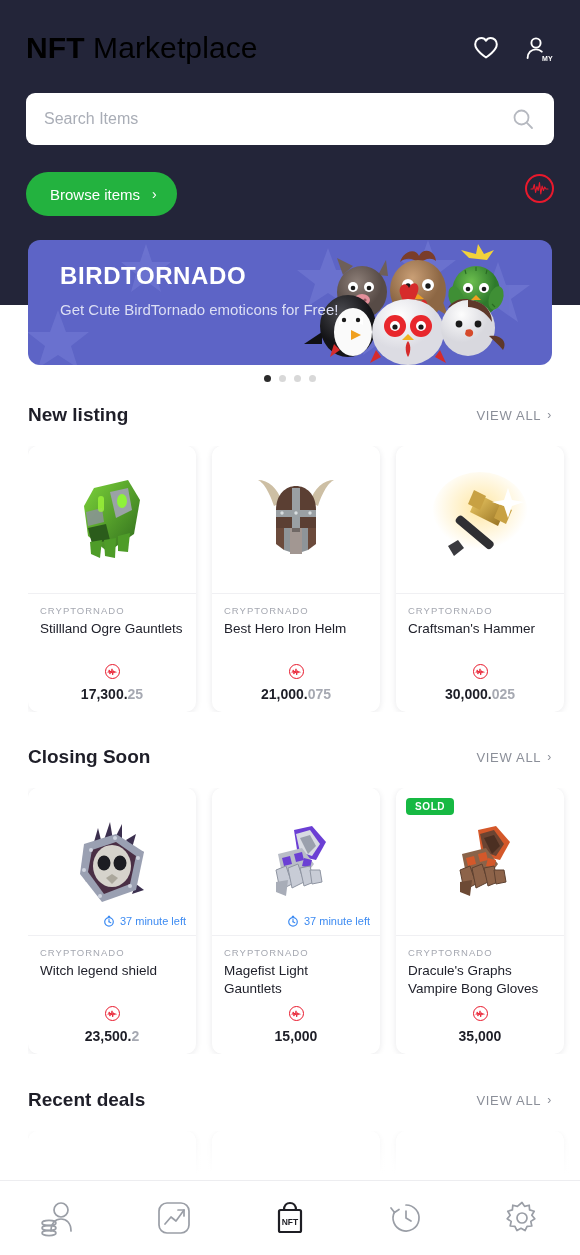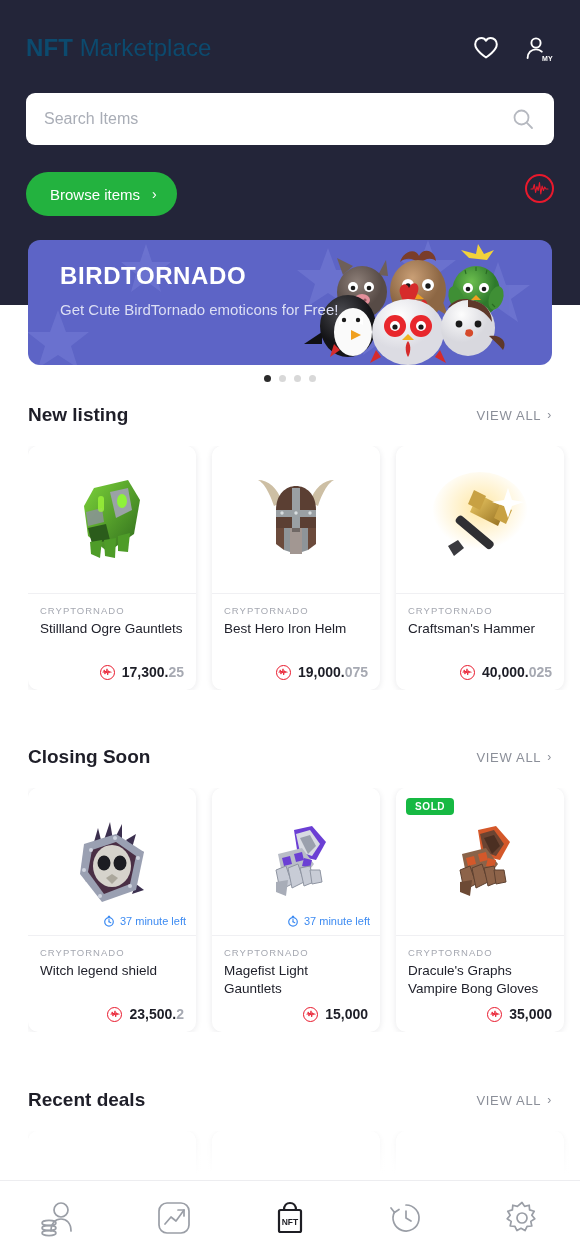--- a/index.html
+++ b/index.html
@@ -35,22 +35,22 @@
     z-index: 5;
     top: 26px; left: 26px;
     width: 528px;
     height: 44px;
     display: flex;
     align-items: center;
     justify-content: space-between;
   }
 
   .brand {
-    font-size: 24px;
-    color: #0c4a6e;
+    font-size: 30px;
+    color: #000000;
     letter-spacing: .1px;
     white-space: nowrap;
   }
   .brand .bold { font-weight: bold; }
 
   .header-icons { display: flex; align-items: center; gap: 14px; }
   .hicon {
     width: 36px; height: 36px;
     display: flex; align-items: center; justify-content: center;
     position: relative;
@@ -278,20 +278,21 @@
     line-height: 1.3;
     color: #21222c;
     min-height: 35px;
   }
   .card-price {
     margin-top: 9px;
     display: flex;
     align-items: center;
     justify-content: flex-end;
     gap: 7px;
+    flex-direction: column;
   }
   .price-val {
     font-size: 14px;
     font-weight: bold;
     color: #1d1e27;
     white-space: nowrap;
   }
   .price-val .dec { color: #a6a9b2; }
 
   
@@ -571,21 +572,21 @@
       <div class="card-body">
         <div class="card-collection">CRYPTORNADO</div>
         <div class="card-title">Best Hero Iron Helm</div>
         <div class="card-price">
           <span class="token sm">
             <svg width="10" height="8" viewBox="0 0 19 15">
                 <polyline points="1,8 3,8 4.3,3.5 5.6,11.5 6.9,5.5 8.2,9.5 9.5,1.5 10.8,13 12.1,5 13.4,9.5 14.7,6 16,8 18,8" fill="none" stroke="#e8192c" stroke-width="1.6" stroke-linejoin="round"></polyline>
               </svg>
           </span>
           <span class="price-val">
-            <span>19,000.</span><span class="dec">075</span>
+            <span>21,000.</span><span class="dec">075</span>
           </span>
         </div>
       </div>
     </div>
 
     <div class="card">
       <div class="card-media">
         <svg class="card-art" viewBox="0 0 108 108">
           <defs>
             <radialGradient id="glow" cx="50%" cy="42%">
@@ -609,21 +610,21 @@
       <div class="card-body">
         <div class="card-collection">CRYPTORNADO</div>
         <div class="card-title">Craftsman's Hammer</div>
         <div class="card-price">
           <span class="token sm">
             <svg width="10" height="8" viewBox="0 0 19 15">
                 <polyline points="1,8 3,8 4.3,3.5 5.6,11.5 6.9,5.5 8.2,9.5 9.5,1.5 10.8,13 12.1,5 13.4,9.5 14.7,6 16,8 18,8" fill="none" stroke="#e8192c" stroke-width="1.6" stroke-linejoin="round"></polyline>
               </svg>
           </span>
           <span class="price-val">
-            <span>40,000.</span><span class="dec">025</span>
+            <span>30,000.</span><span class="dec">025</span>
           </span>
         </div>
       </div>
     </div>
 
   </div>
 
   <div class="section-head" style="top:746px">
     <span class="section-title">Closing Soon</span>
     <span class="view-all">

